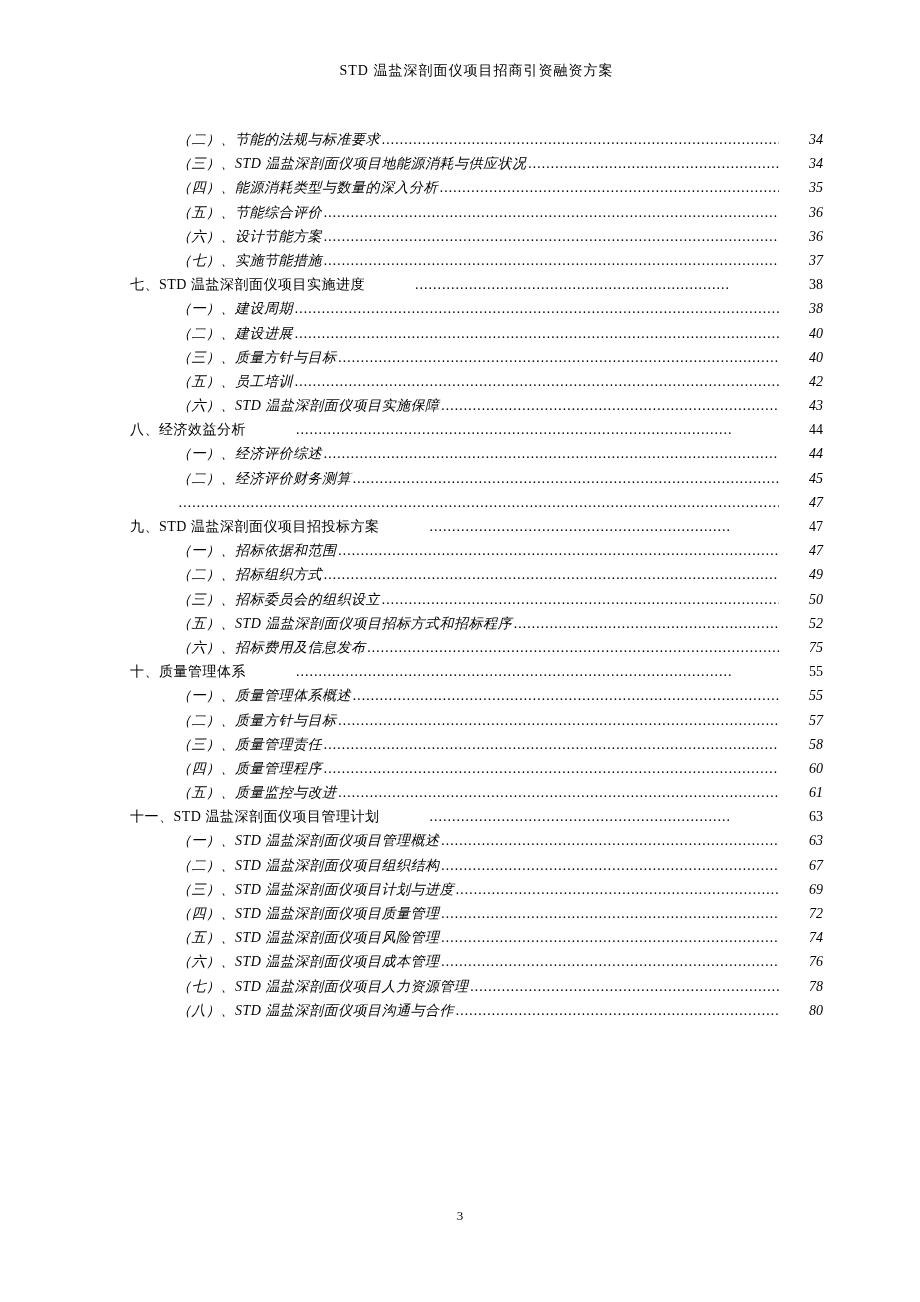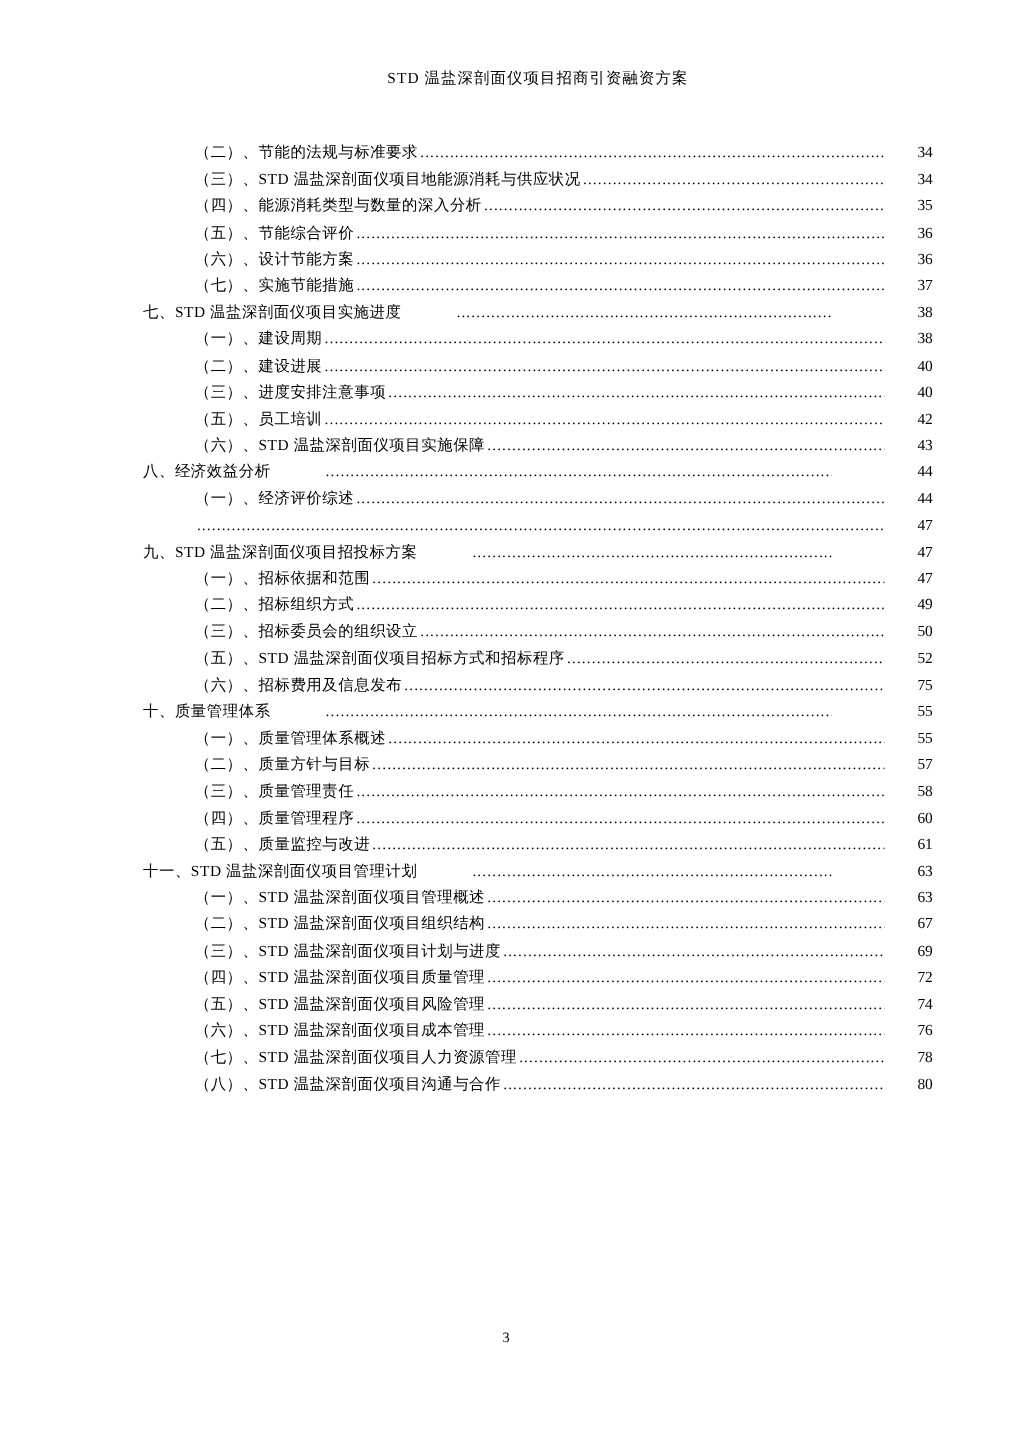--- a/index.html
+++ b/index.html
@@ -4,21 +4,21 @@
   <style>
     * { margin: 0; padding: 0; box-sizing: border-box; }
     body {
       width: 920px;
       height: 1302px;
       background: #fff;
       font-family: "SimSun", "宋体", serif;
       position: relative;
     }
     .page {
-      padding: 62px 72px 0 130px;
+      padding: 62px 97px 0 130px;
     }
     .header {
       text-align: center;
       font-size: 14px;
       letter-spacing: 1px;
       color: #000;
       padding-bottom: 6px;
       margin-bottom: 42px;
     }
     .toc {
@@ -26,21 +26,21 @@
       color: #000;
     }
     .toc-row {
       display: flex;
       align-items: baseline;
       white-space: nowrap;
       line-height: 24.2px;
       height: 24.2px;
     }
     .toc-row.l1 { padding-left: 0; gap: 48px; }
-    .toc-row.l2 { padding-left: 47px; }
+    .toc-row.l2 { padding-left: 47px; font-style: italic; }
     .toc-label {
       letter-spacing: 0.5px;
     }
     .toc-leader {
       flex: 1 1 auto;
       overflow: hidden;
       letter-spacing: 1px;
       color: #000;
       padding: 0 2px;
     }
@@ -108,21 +108,21 @@
         <span class="toc-label">（一）、建设周期</span>
         <span class="toc-leader"></span>
         <span class="toc-page">38</span>
       </div>
       <div class="toc-row l2">
         <span class="toc-label">（二）、建设进展</span>
         <span class="toc-leader"></span>
         <span class="toc-page">40</span>
       </div>
       <div class="toc-row l2">
-        <span class="toc-label">（三）、进度安排注意事项</span>
+        <span class="toc-label">（三）、质量方针与目标</span>
         <span class="toc-leader"></span>
         <span class="toc-page">40</span>
       </div>
       <div class="toc-row l2">
         <span class="toc-label">（五）、员工培训</span>
         <span class="toc-leader"></span>
         <span class="toc-page">42</span>
       </div>
       <div class="toc-row l2">
         <span class="toc-label">（六）、STD 温盐深剖面仪项目实施保障</span>
@@ -131,20 +131,25 @@
       </div>
       <div class="toc-row l1">
         <span class="toc-label">八、经济效益分析</span>
         <span class="toc-leader"></span>
         <span class="toc-page">44</span>
       </div>
       <div class="toc-row l2">
         <span class="toc-label">（一）、经济评价综述</span>
         <span class="toc-leader"></span>
         <span class="toc-page">44</span>
+      </div>
+      <div class="toc-row l2">
+        <span class="toc-label">（二）、经济评价财务测算</span>
+        <span class="toc-leader"></span>
+        <span class="toc-page">45</span>
       </div>
       <div class="toc-row l2">
         <span class="toc-leader"></span>
         <span class="toc-page">47</span>
       </div>
       <div class="toc-row l1">
         <span class="toc-label">九、STD 温盐深剖面仪项目招投标方案</span>
         <span class="toc-leader"></span>
         <span class="toc-page">47</span>
       </div>

